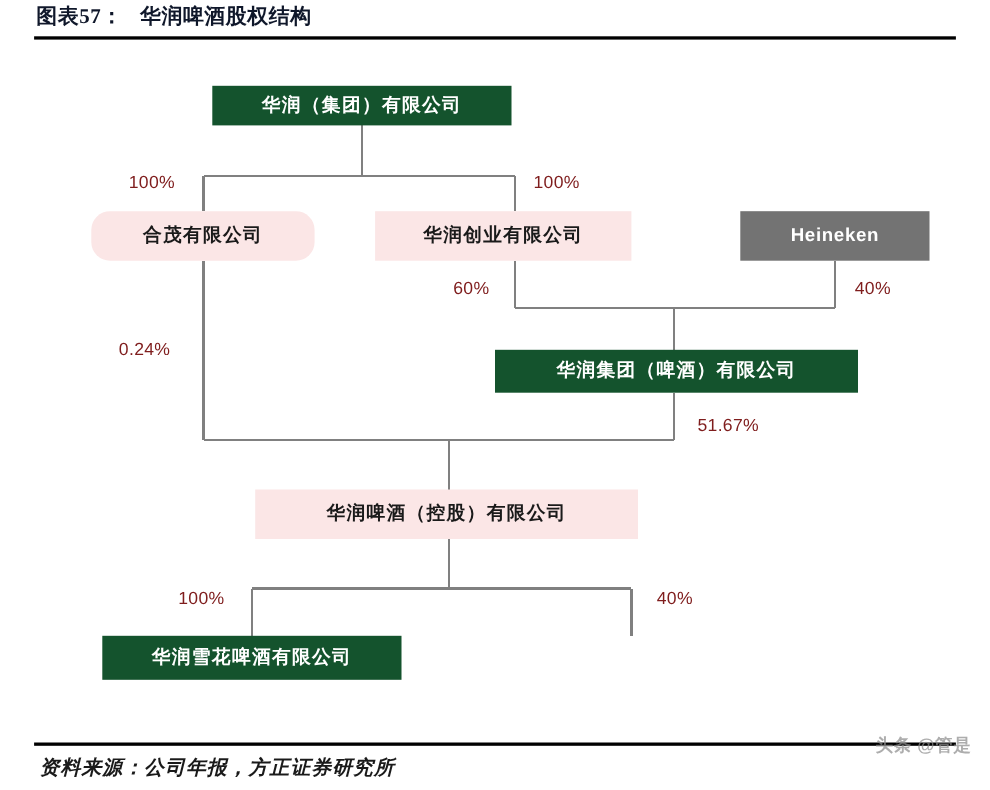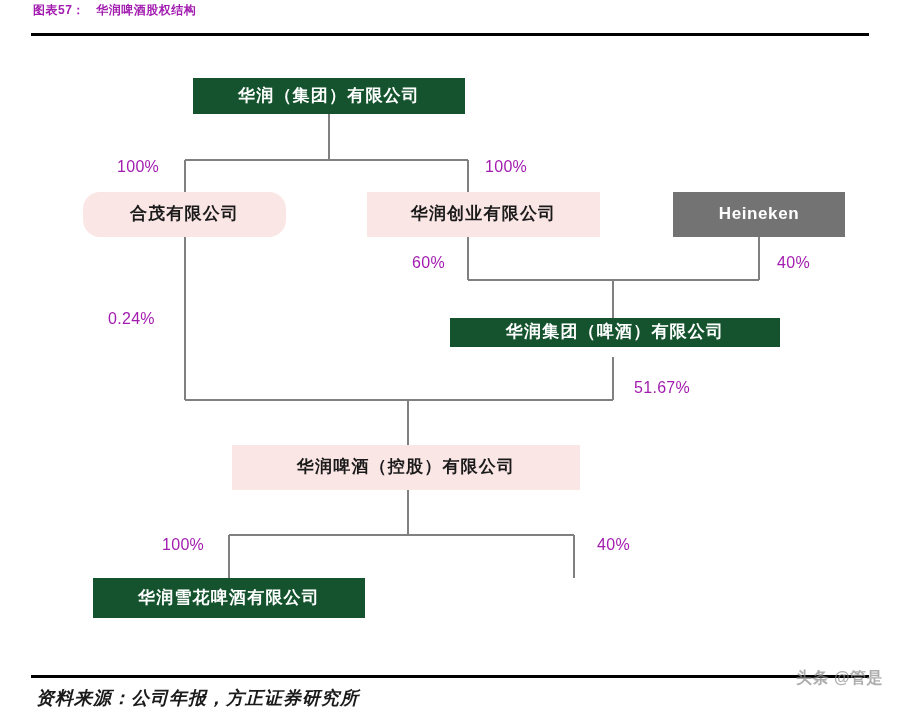--- a/index.html
+++ b/index.html
@@ -21,26 +21,26 @@
     position: absolute;
     left: 0;
     top: 0;
     width: 900px;
     height: 46px;
   }
   #figure-title {
     position: absolute;
     left: 33px;
     top: 2px;
-    font-family: Liberation Sans, sans-serif;
-    font-size: 12px;
+    font-family: Liberation Serif, serif;
+    font-size: 19px;
     font-weight: 700;
     letter-spacing: 0.5px;
     white-space: pre;
-    color: #a21caf;
+    color: #0f172a;
   }
   #header-rule {
     position: absolute;
     left: 31px;
     top: 33px;
     width: 838px;
     height: 3px;
     background: #000000;
   }
 
@@ -87,21 +87,21 @@
     background: #737373;
     color: #ffffff;
     letter-spacing: 0.6px;
   }
 
   
   .edge-label {
     position: absolute;
     font-size: 16px;
     font-weight: 400;
-    color: #a21caf;
+    color: #7f1d1d;
     white-space: nowrap;
     letter-spacing: 0.3px;
   }
 
   
   #figure-footer {
     position: absolute;
     left: 0;
     top: 666px;
     width: 900px;
@@ -177,29 +177,29 @@
   </svg>
 
   <div class="node red" style="left:193px; top:32px; width:272px; height:36px;">
     <span>华润（集团）有限公司</span>
   </div>
 
   <div class="node pink" style="left:83px; top:146px; width:203px; height:45px;border-radius:17px;">
     <span>合茂有限公司</span>
   </div>
 
-  <div class="node pink" style="left:367px; top:146px; width:233px; height:45px;">
+  <div class="node pink" style="left:341px; top:146px; width:233px; height:45px;">
     <span>华润创业有限公司</span>
   </div>
 
   <div class="node gold" style="left:673px; top:146px; width:172px; height:45px;">
     <span>Heineken</span>
   </div>
 
-  <div class="node red" style="left:450px; top:272px; width:330px; height:29px;">
+  <div class="node red" style="left:450px; top:272px; width:330px; height:39px;">
     <span>华润集团（啤酒）有限公司</span>
   </div>
 
   <div class="node pink" style="left:232px; top:399px; width:348px; height:45px;">
     <span>华润啤酒（控股）有限公司</span>
   </div>
 
   <div class="node red" style="left:93px; top:532px; width:272px; height:40px;">
     <span>华润雪花啤酒有限公司</span>
   </div>

